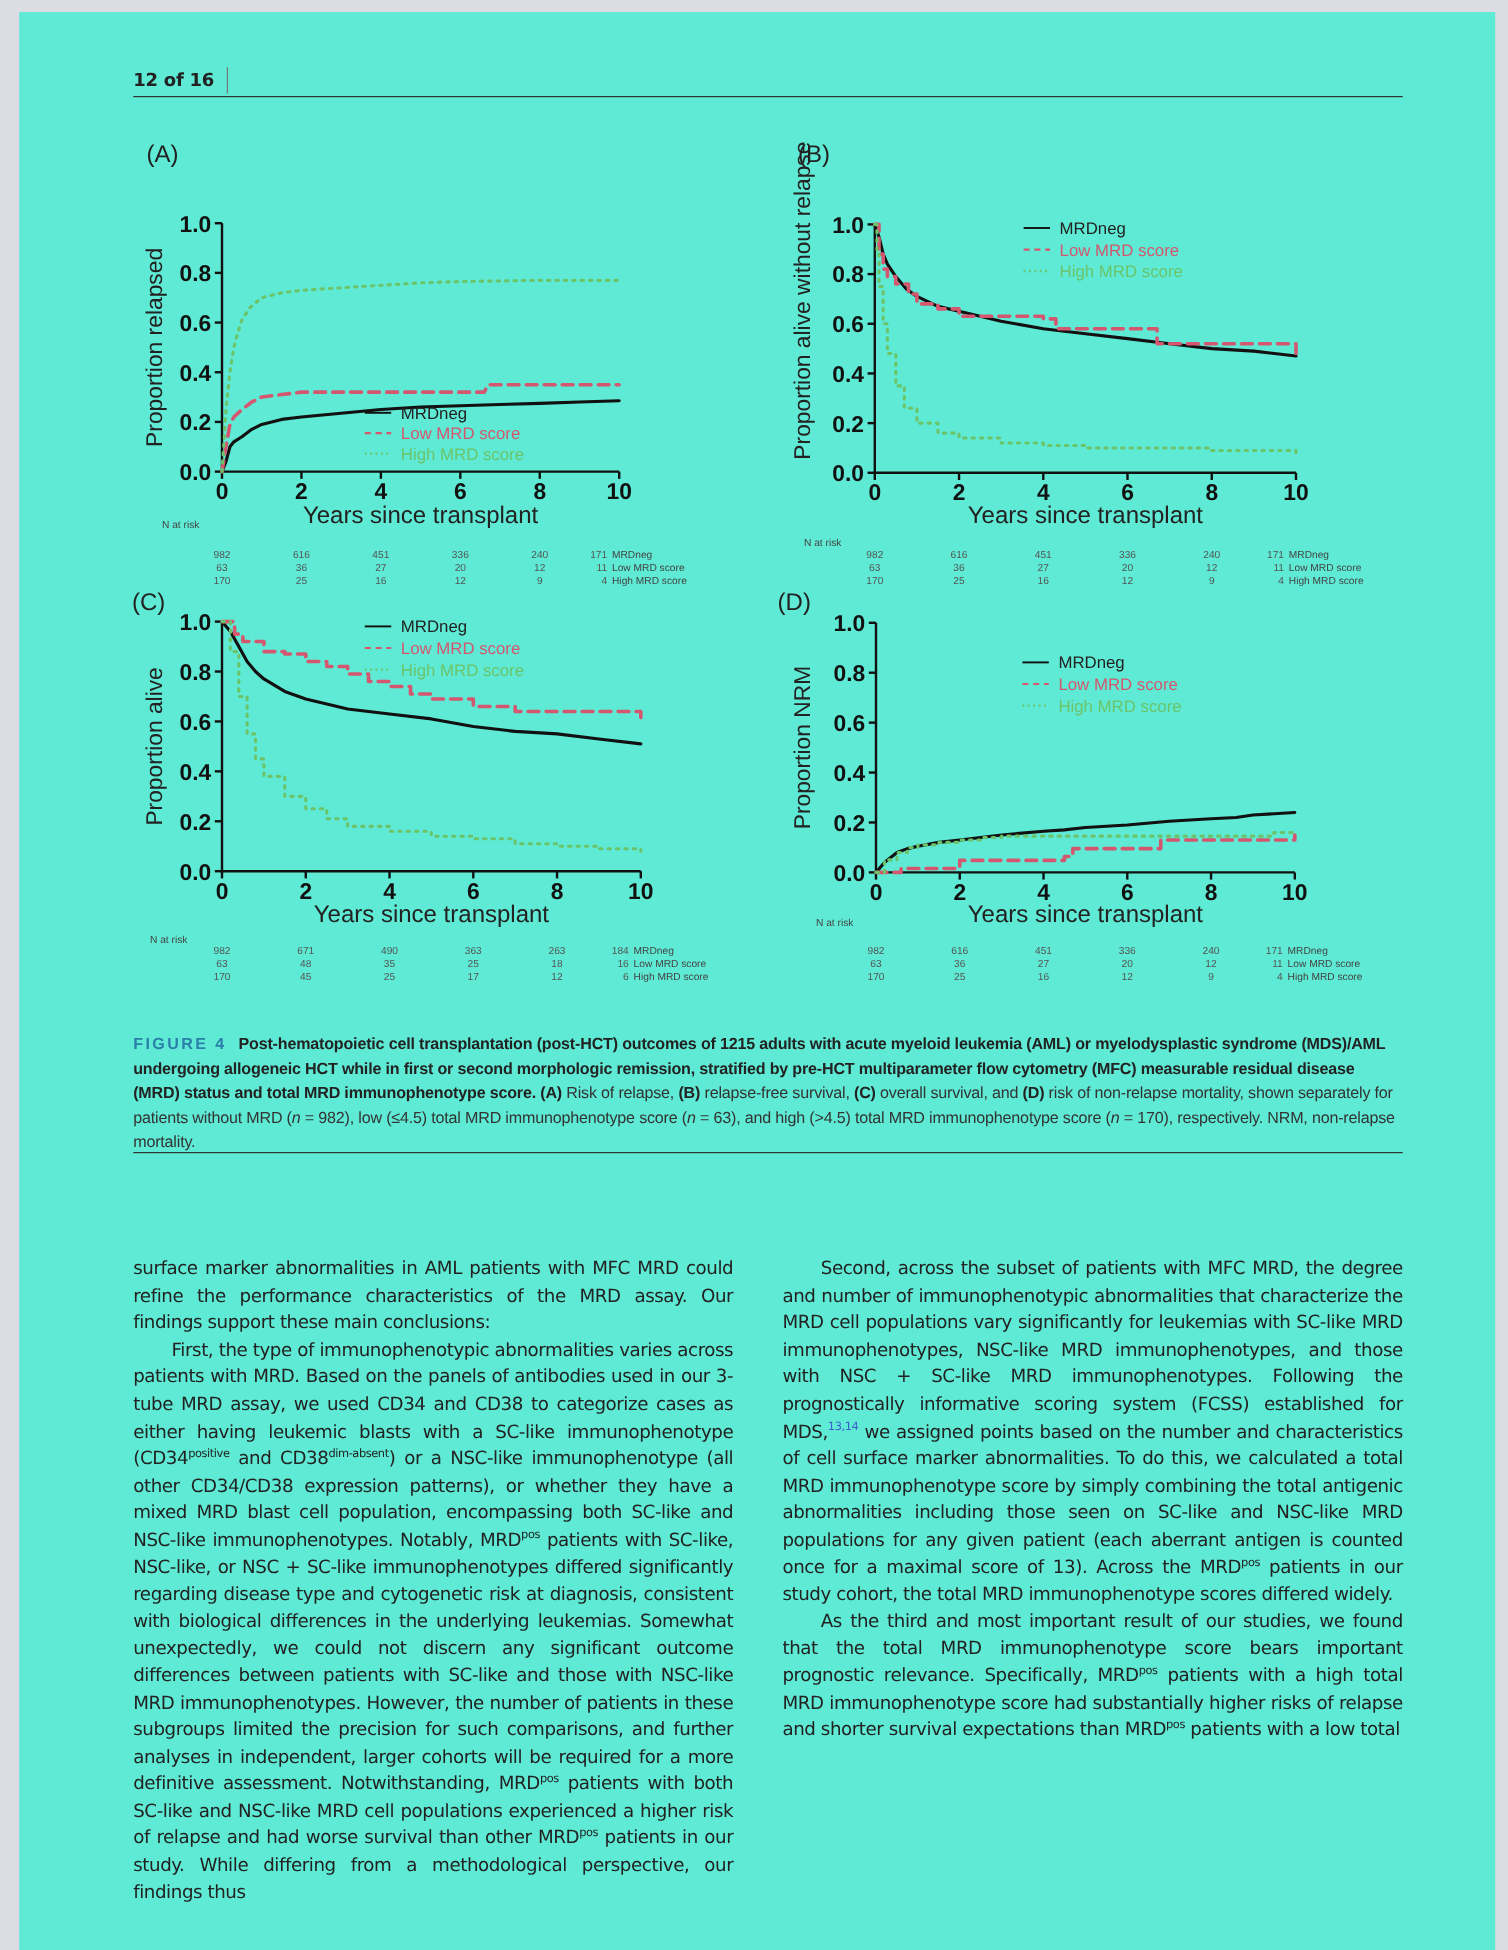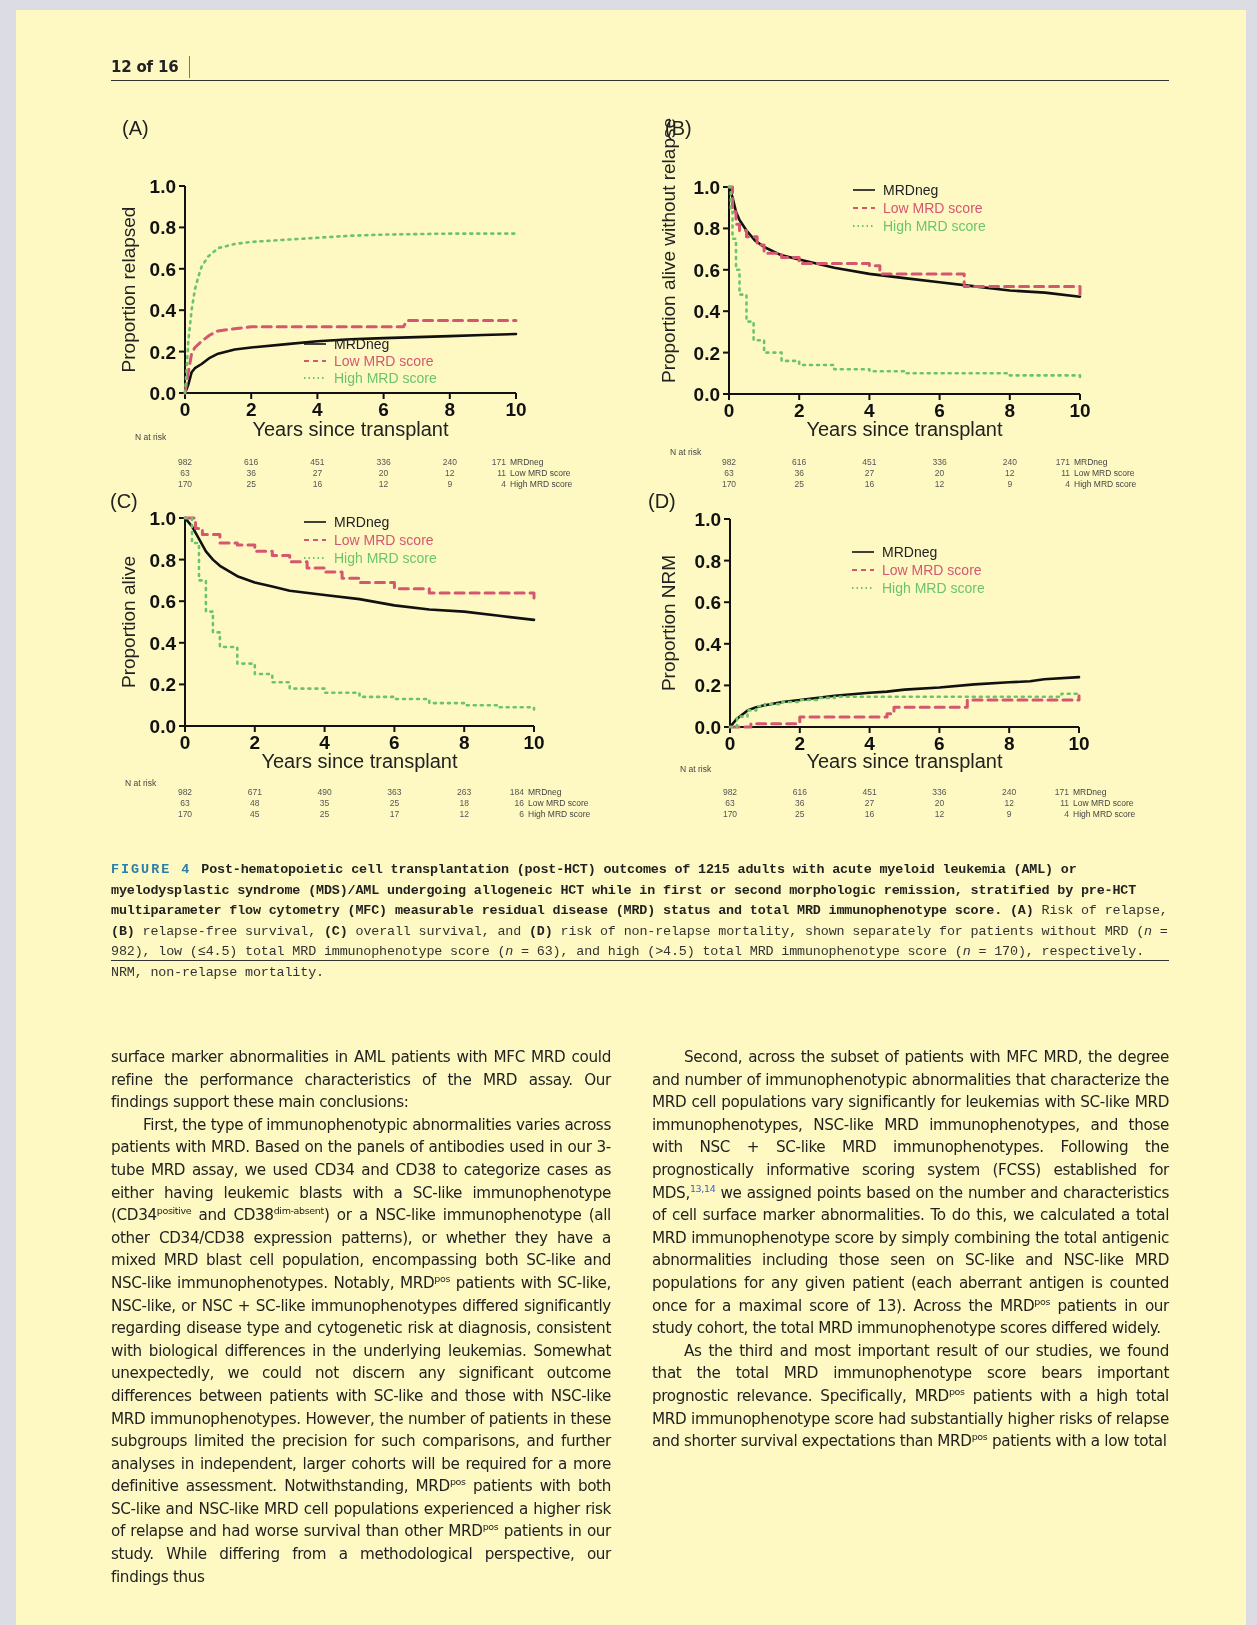--- a/index.html
+++ b/index.html
@@ -3,32 +3,32 @@
 <meta charset="utf-8">
 <style>
   html, body { margin: 0; padding: 0; }
   body {
     width: 1257px; height: 1625px; background: #dcdce4;
     position: relative; overflow: hidden;
     font-family: "Liberation Sans", sans-serif; color: #222;
   }
   .page {
     position: absolute; left: 16px; top: 10px; width: 1230px; height: 1615px;
-    background: #fef9c3;
+    background: #5eead4;
   }
   .abs { position: absolute; }
   .header-pagenum {
     left: 95px; top: 48px; font-size: 15px; font-weight: bold; color: #222;
     font-family: "DejaVu Sans", sans-serif; letter-spacing: -0.2px;
   }
   .header-divider-v { left: 173px; top: 46px; width: 1px; height: 22px; background: #777; }
   .header-rule { left: 95px; top: 70px; width: 1058px; height: 1px; background: #333; }
   svg text { font-family: "Liberation Sans", sans-serif; }
   .caption {
-    left: 95px; top: 850px; width: 1058px; font-family: Liberation Mono, monospace;
+    left: 95px; top: 850px; width: 1058px; font-family: Liberation Sans, sans-serif;
     font-size: 13.4px; line-height: 20.5px; color: #333; letter-spacing: -0.15px;
   }
   .caption .fig-label { color: #2a7fa8; font-weight: bold; letter-spacing: 2px; margin-right: 10px; }
   .caption .bold { font-weight: bold; color: #222; }
   .caption-rule { left: 95px; top: 950px; width: 1058px; height: 1px; background: #333; }
   .col {
     top: 1036px; width: 500px; font-family: "DejaVu Sans", sans-serif;
     font-size: 15.2px; line-height: 22.6px; color: #222; text-align: justify;
     letter-spacing: -0.35px;
   }

